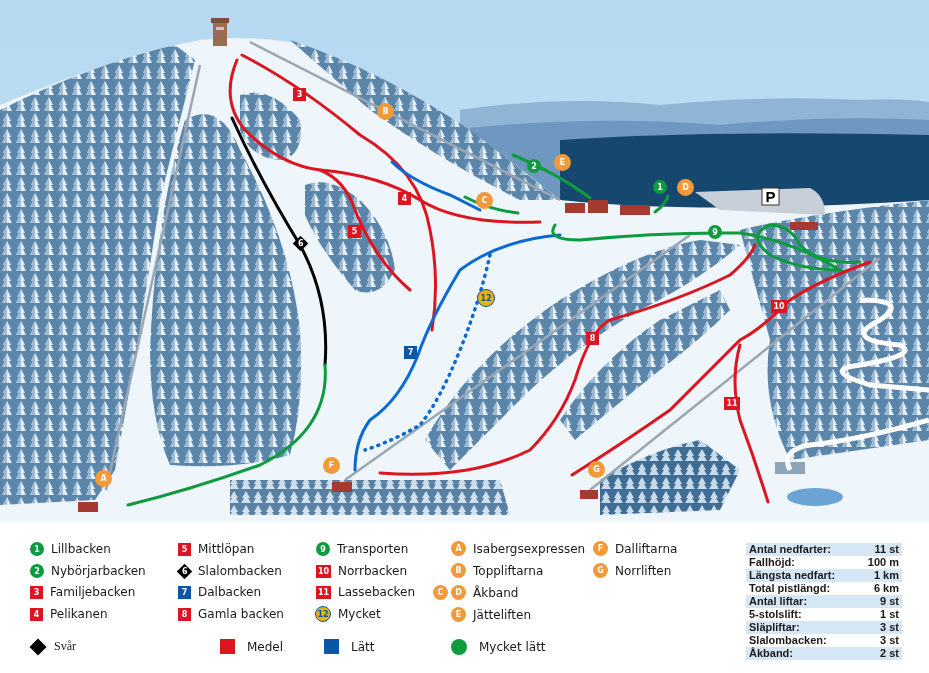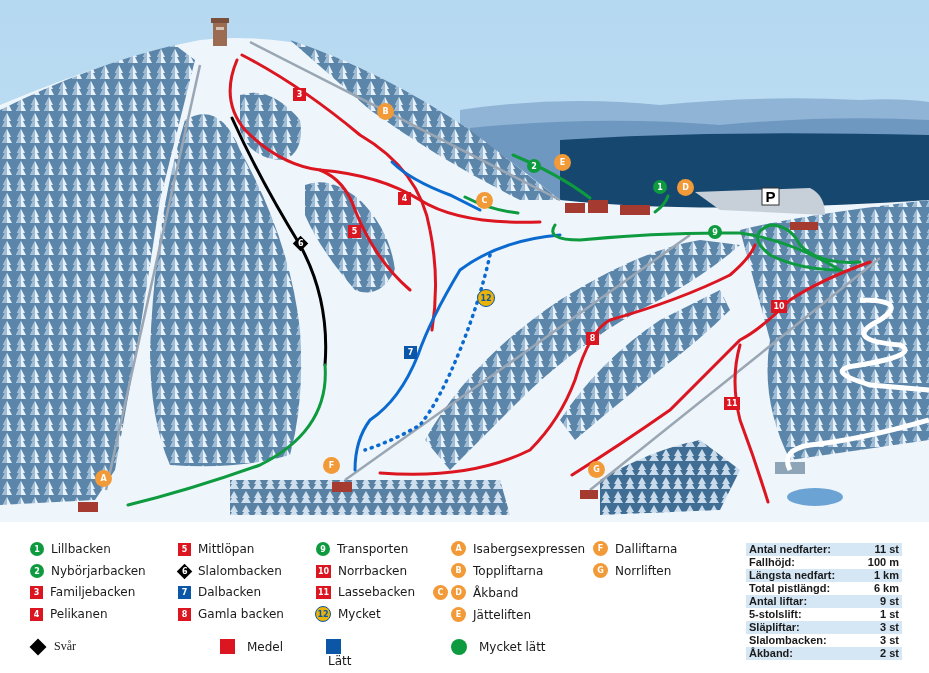--- a/index.html
+++ b/index.html
@@ -238,21 +238,21 @@
   </div>
 
   <div class="lg-item" style="left:29px;top:117px;font-family:Liberation Serif, serif;">
     <span class="big-di"></span>
     <span class="lbl">Svår</span>
   </div>
   <div class="lg-item" style="left:176px;top:117px;margin-left:44px;">
     <span class="big-sq" style="background:#db1620"></span>
     <span class="lbl" style="margin-left:12px">Medel</span>
   </div>
-  <div class="lg-item" style="left:316px;top:117px;flex-direction:column;">
+  <div class="lg-item" style="left:324px;top:117px;">
     <span class="big-sq" style="background:#0b56a6"></span>
     <span class="lbl" style="margin-left:12px">Lätt</span>
   </div>
   <div class="lg-item" style="left:451px;top:117px;justify-content:center;">
     <span class="big-ci" style="background:#0e9a3e"></span>
     <span class="lbl" style="margin-left:12px">Mycket lätt</span>
   </div>
 </div>
 
 <div id="stats">

